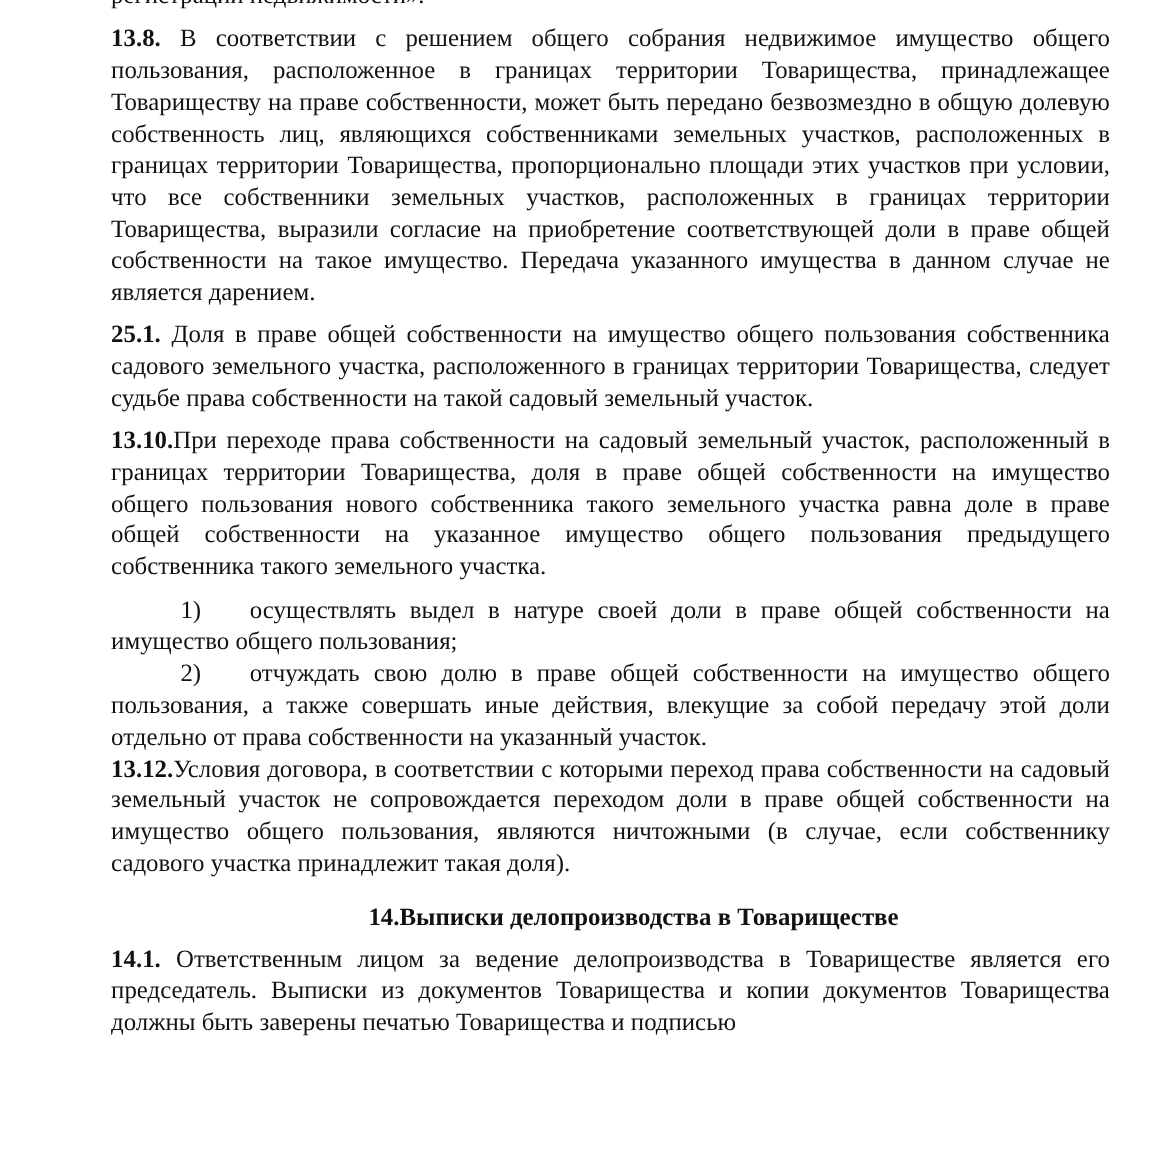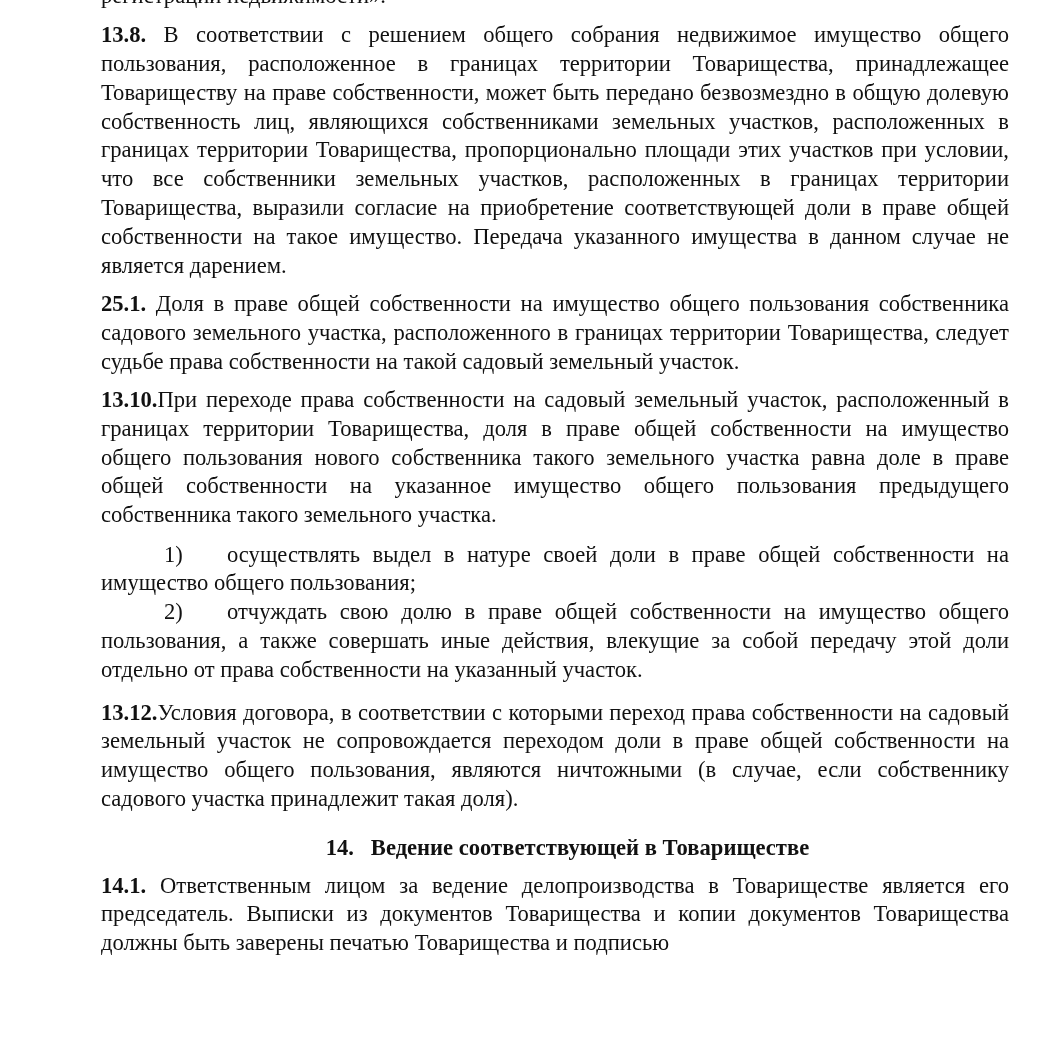--- a/index.html
+++ b/index.html
@@ -7,26 +7,26 @@
   .page {
     position:absolute; left:101px; top:-18px; width:908px;
     font-family:"Liberation Serif", serif; font-size:22.6px; line-height:28.8px;
     color:#111111;
   }
   p { margin:0 0 9.6px 0; text-align:justify; text-align-last:left; }
   p.tail { margin-bottom:10.5px; }
   .num { display:inline;font-weight:bold; }
   .list-item { margin:0; text-indent:63px; text-align:justify; }
   .list-item .marker { display:inline-block; width:63px; text-indent:0; }
-  .list-block { margin:0 0 14px 0; padding-top:1px; }
+  .list-block { margin:0 0 0 0; padding-top:1px; }
   h2 {
     font-family:"Liberation Serif", serif; font-weight:bold; font-size:22.6px;
     margin:20px 0 9px 0; text-align:center; line-height:28.8px; padding-left:8px;
   }
-  h2 .h-num { display:inline-block; width:62px; text-align:center; }
+  h2 .h-num { display:inline-block; width:62px; text-align:right; }
 </style>
 </head>
 <body>
 
 <div class="page">
   <p class="tail"><span>регистрации недвижимости».</span></p>
 
   <p><span class="num">13.8.</span><span> В соответствии с решением общего собрания недвижимое имущество общего пользования, расположенное в границах территории Товарищества, принадлежащее Товариществу на праве собственности, может быть передано безвозмездно в общую долевую собственность лиц, являющихся собственниками земельных участков, расположенных в границах территории Товарищества, пропорционально площади этих участков при условии, что все собственники земельных участков, расположенных в границах территории Товарищества, выразили согласие на приобретение соответствующей доли в праве общей собственности на такое имущество. Передача указанного имущества в данном случае не является дарением.</span></p>
 
   <p><span class="num">25.1.</span><span> Доля в праве общей собственности на имущество общего пользования собственника садового земельного участка, расположенного в границах территории Товарищества, следует судьбе права собственности на такой садовый земельный участок.</span></p>
@@ -34,16 +34,16 @@
   <p><span class="num">13.10.</span><span>При переходе права собственности на садовый земельный участок, расположенный в границах территории Товарищества, доля в праве общей собственности на имущество общего пользования нового собственника такого земельного участка равна доле в праве общей собственности на указанное имущество общего пользования предыдущего собственника такого земельного участка.</span></p>
 
 
   <div class="list-block">
     <div class="list-item"><span class="marker">1)</span><span>осуществлять выдел в натуре своей доли в праве общей собственности на имущество общего пользования;</span></div>
     <div class="list-item"><span class="marker">2)</span><span>отчуждать свою долю в праве общей собственности на имущество общего пользования, а также совершать иные действия, влекущие за собой передачу этой доли отдельно от права собственности на указанный участок.</span></div>
   </div>
 
   <p><span class="num">13.12.</span><span>Условия договора, в соответствии с которыми переход права собственности на садовый земельный участок не сопровождается переходом доли в праве общей собственности на имущество общего пользования, являются ничтожными (в случае, если собственнику садового участка принадлежит такая доля).</span></p>
 
-  <h2><span class="h-num">14.</span><span>Ведение соответствующей в Товариществе</span></h2>
+  <h2><span class="h-num">14.</span><span>Выписки делопроизводства в Товариществе</span></h2>
 
   <p><span class="num">14.1.</span><span> Ответственным лицом за ведение делопроизводства в Товариществе является его председатель. Выписки из документов Товарищества и копии документов Товарищества должны быть заверены печатью Товарищества и подписью</span></p>
 </div>
 
 </body></html>

